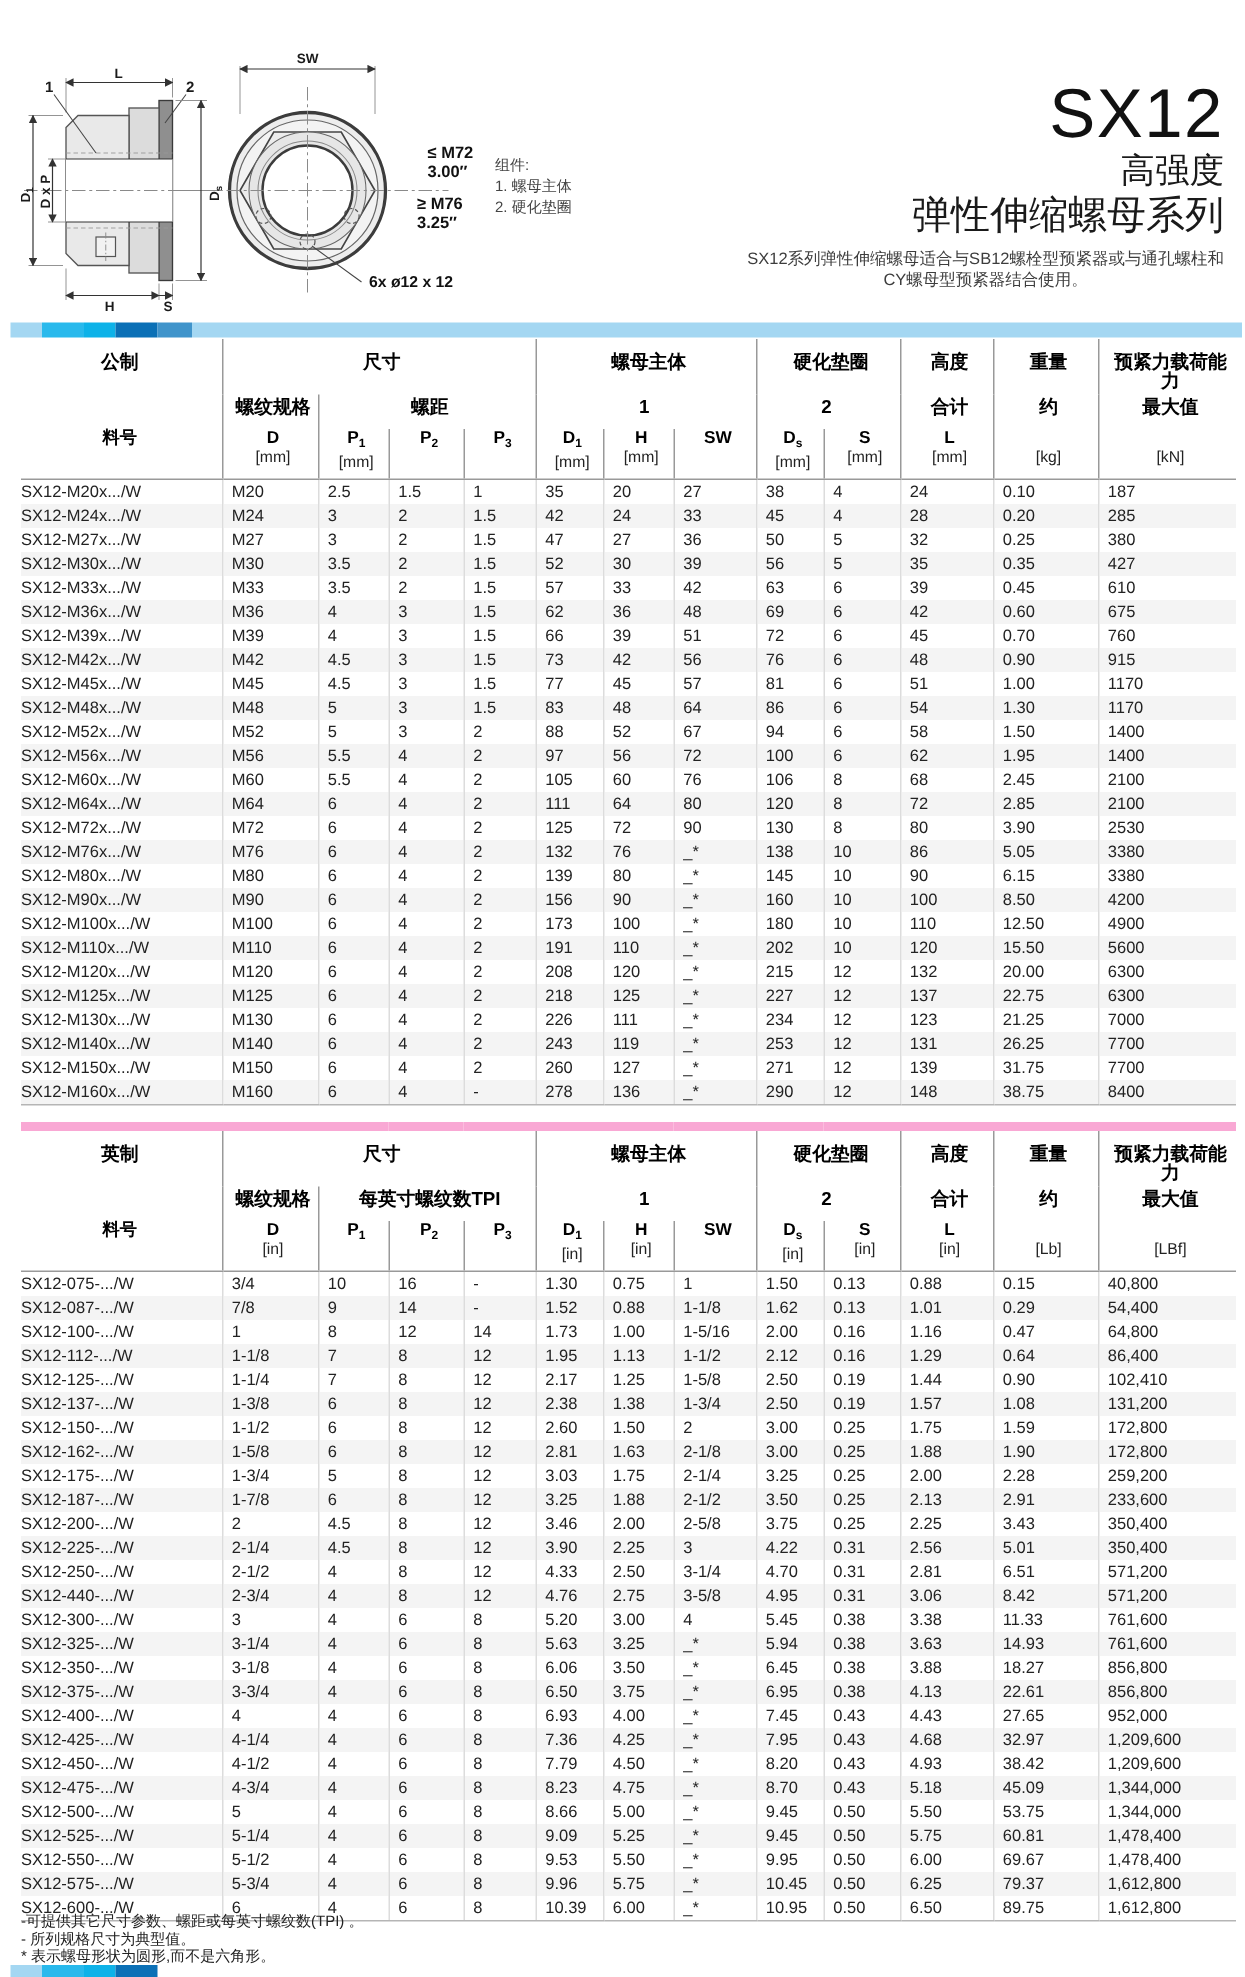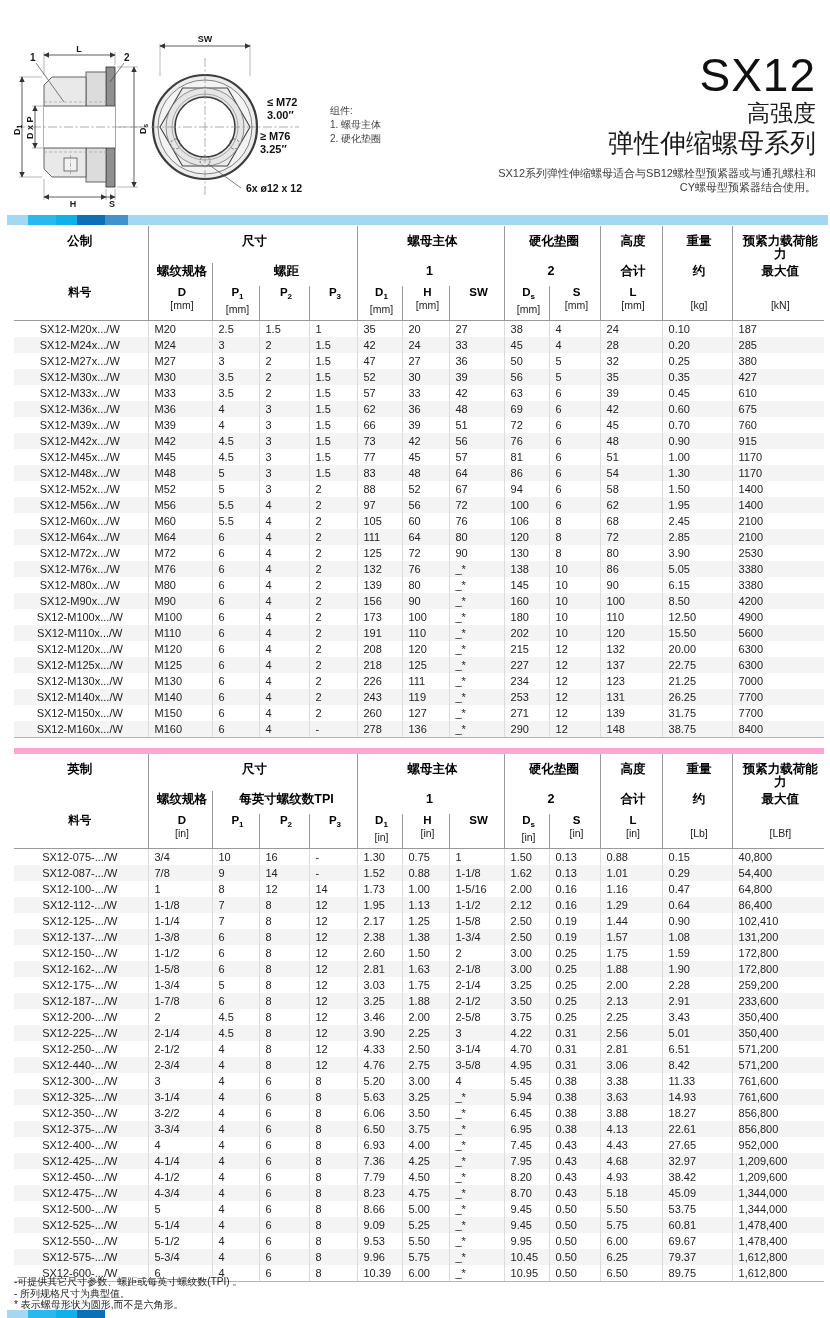--- a/index.html
+++ b/index.html
@@ -9,30 +9,30 @@
   
   svg text{font-family:"Liberation Sans","DejaVu Sans",sans-serif;}
   .dim{font-size:9px;font-weight:bold;fill:#1a1a1a;}
   .sub{font-size:6.5px;}
   .callout{font-size:10px;font-weight:bold;fill:#1a1a1a;}
   .dl{stroke:#333;stroke-width:.8;fill:none;}
   .ext{stroke:#888;stroke-width:.6;fill:none;}
   .cl{stroke:#8a8a8a;stroke-width:.7;fill:none;stroke-dasharray:9 2.5 2 2.5;}
   .lead{stroke:#444;stroke-width:.7;fill:none;}
 
-  .size-note{position:absolute;font-size:11px;font-weight:bold;line-height:13px;color:#111;}
+  .size-note{position:absolute;font-size:11px;font-weight:bold;line-height:13px;color:#111;margin-left:18px;}
   .holes-note{position:absolute;left:246px;top:182px;font-size:10.5px;font-weight:bold;color:#111;}
   .components{position:absolute;left:330px;top:104px;font-size:10px;line-height:14px;color:#444;}
 
   
   .title-block{position:absolute;top:50px;right:14px;text-align:right;}
   .series{font-size:46px;line-height:50px;font-weight:normal;color:#111;letter-spacing:1px;}
   .sub1{font-size:23px;line-height:27px;color:#1a1a1a;}
   .sub2{font-size:26px;line-height:32px;color:#1a1a1a;}
-  .desc{font-size:11px;line-height:14px;color:#3d3d3d;margin-top:7px;}
+  .desc{font-size:11px;line-height:14px;color:#3d3d3d;margin-top:7px;text-align:center;}
 
   
   .topbar{position:absolute;top:215px;left:7px;width:821px;height:10px;display:flex;}
   .bottombar{position:absolute;top:1310px;left:7px;width:98px;height:8px;display:flex;}
   .seg{height:100%;}
 
   
   .table-host{position:absolute;left:14px;width:802px;}
   #metric-host{top:226px;}
   #imperial-host{top:748px;}
@@ -43,21 +43,21 @@
   tr.h2 th{font-size:12.5px;line-height:13px;padding:2px 2px 8px 6px;}
   tr.h3 th{padding:0 2px 5px 6px;}
   tr.h1 th:first-child,tr.h2 th:first-child,tr.h3 th:first-child{padding-left:0;}
   th.ctr{text-align:center;padding-left:0 !important;}
   th.bl{border-left:1px solid #999;}
   tr.h3 th{border-bottom:1px solid #999;}
   tr.h3 .main{font-size:11.5px;line-height:13px;min-height:13px;}
   tr.h3 .main sub{font-size:8px;}
   tr.h3 .unit{font-size:10.5px;font-weight:normal;line-height:12px;min-height:12px;color:#222;}
   tbody td{font-size:11px;line-height:14px;padding:1px 2px 1px 6px;color:#222;border-left:1px solid #dcdcdc;white-space:nowrap;overflow:hidden;}
-  tbody td:first-child{border-left:none;padding-left:0;text-align:center;}
+  tbody td:first-child{border-left:none;padding-left:0;}
   tbody tr:nth-child(even){background:#f4f4f4;}
   tbody tr:last-child td{border-bottom:1px solid #b5b5b5;}
 
   
   .footnotes{position:absolute;left:14px;top:1276px;font-size:10px;line-height:11.5px;color:#222;}
 </style>
 </head>
 <body>
 
 <div class="page">
@@ -1040,21 +1040,21 @@
             <td>3.25</td>
             <td>_*</td>
             <td>5.94</td>
             <td>0.38</td>
             <td>3.63</td>
             <td>14.93</td>
             <td>761,600</td>
           </tr>
           <tr>
             <td>SX12-350-.../W</td>
-            <td>3-2/2</td>
+            <td>3-1/8</td>
             <td>4</td>
             <td>6</td>
             <td>8</td>
             <td>6.06</td>
             <td>3.50</td>
             <td>_*</td>
             <td>6.45</td>
             <td>0.38</td>
             <td>3.88</td>
             <td>18.27</td>

